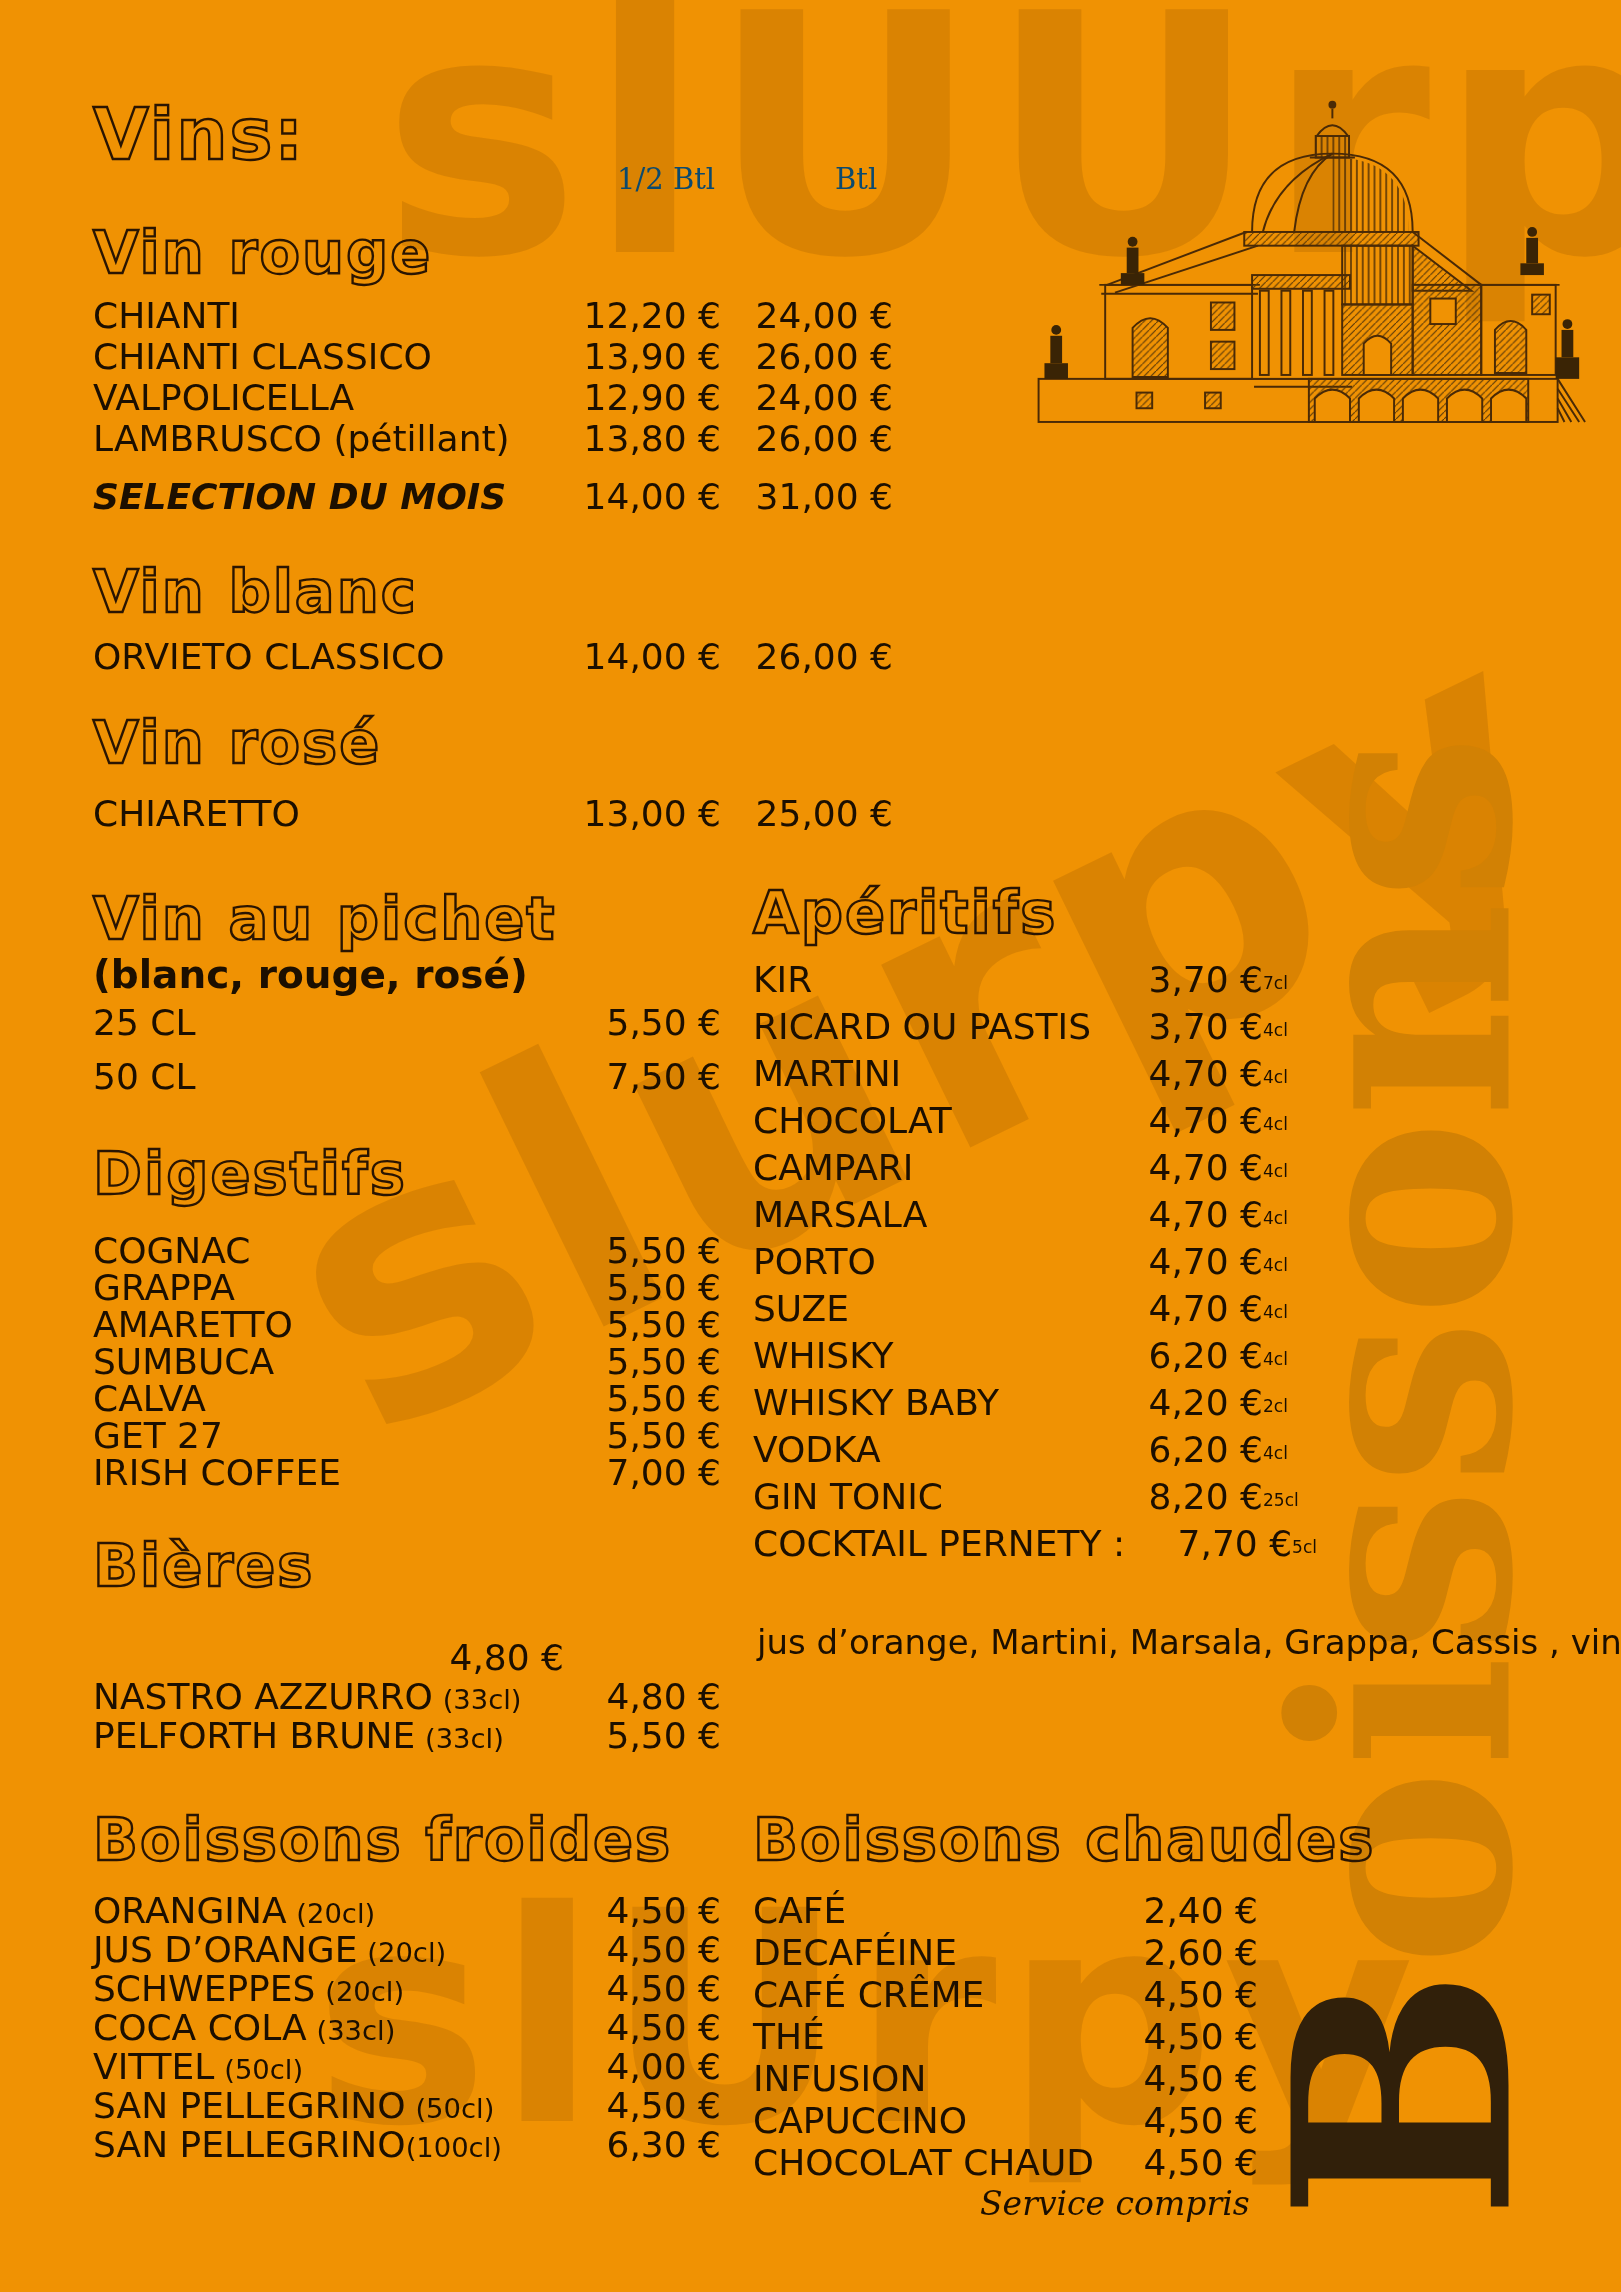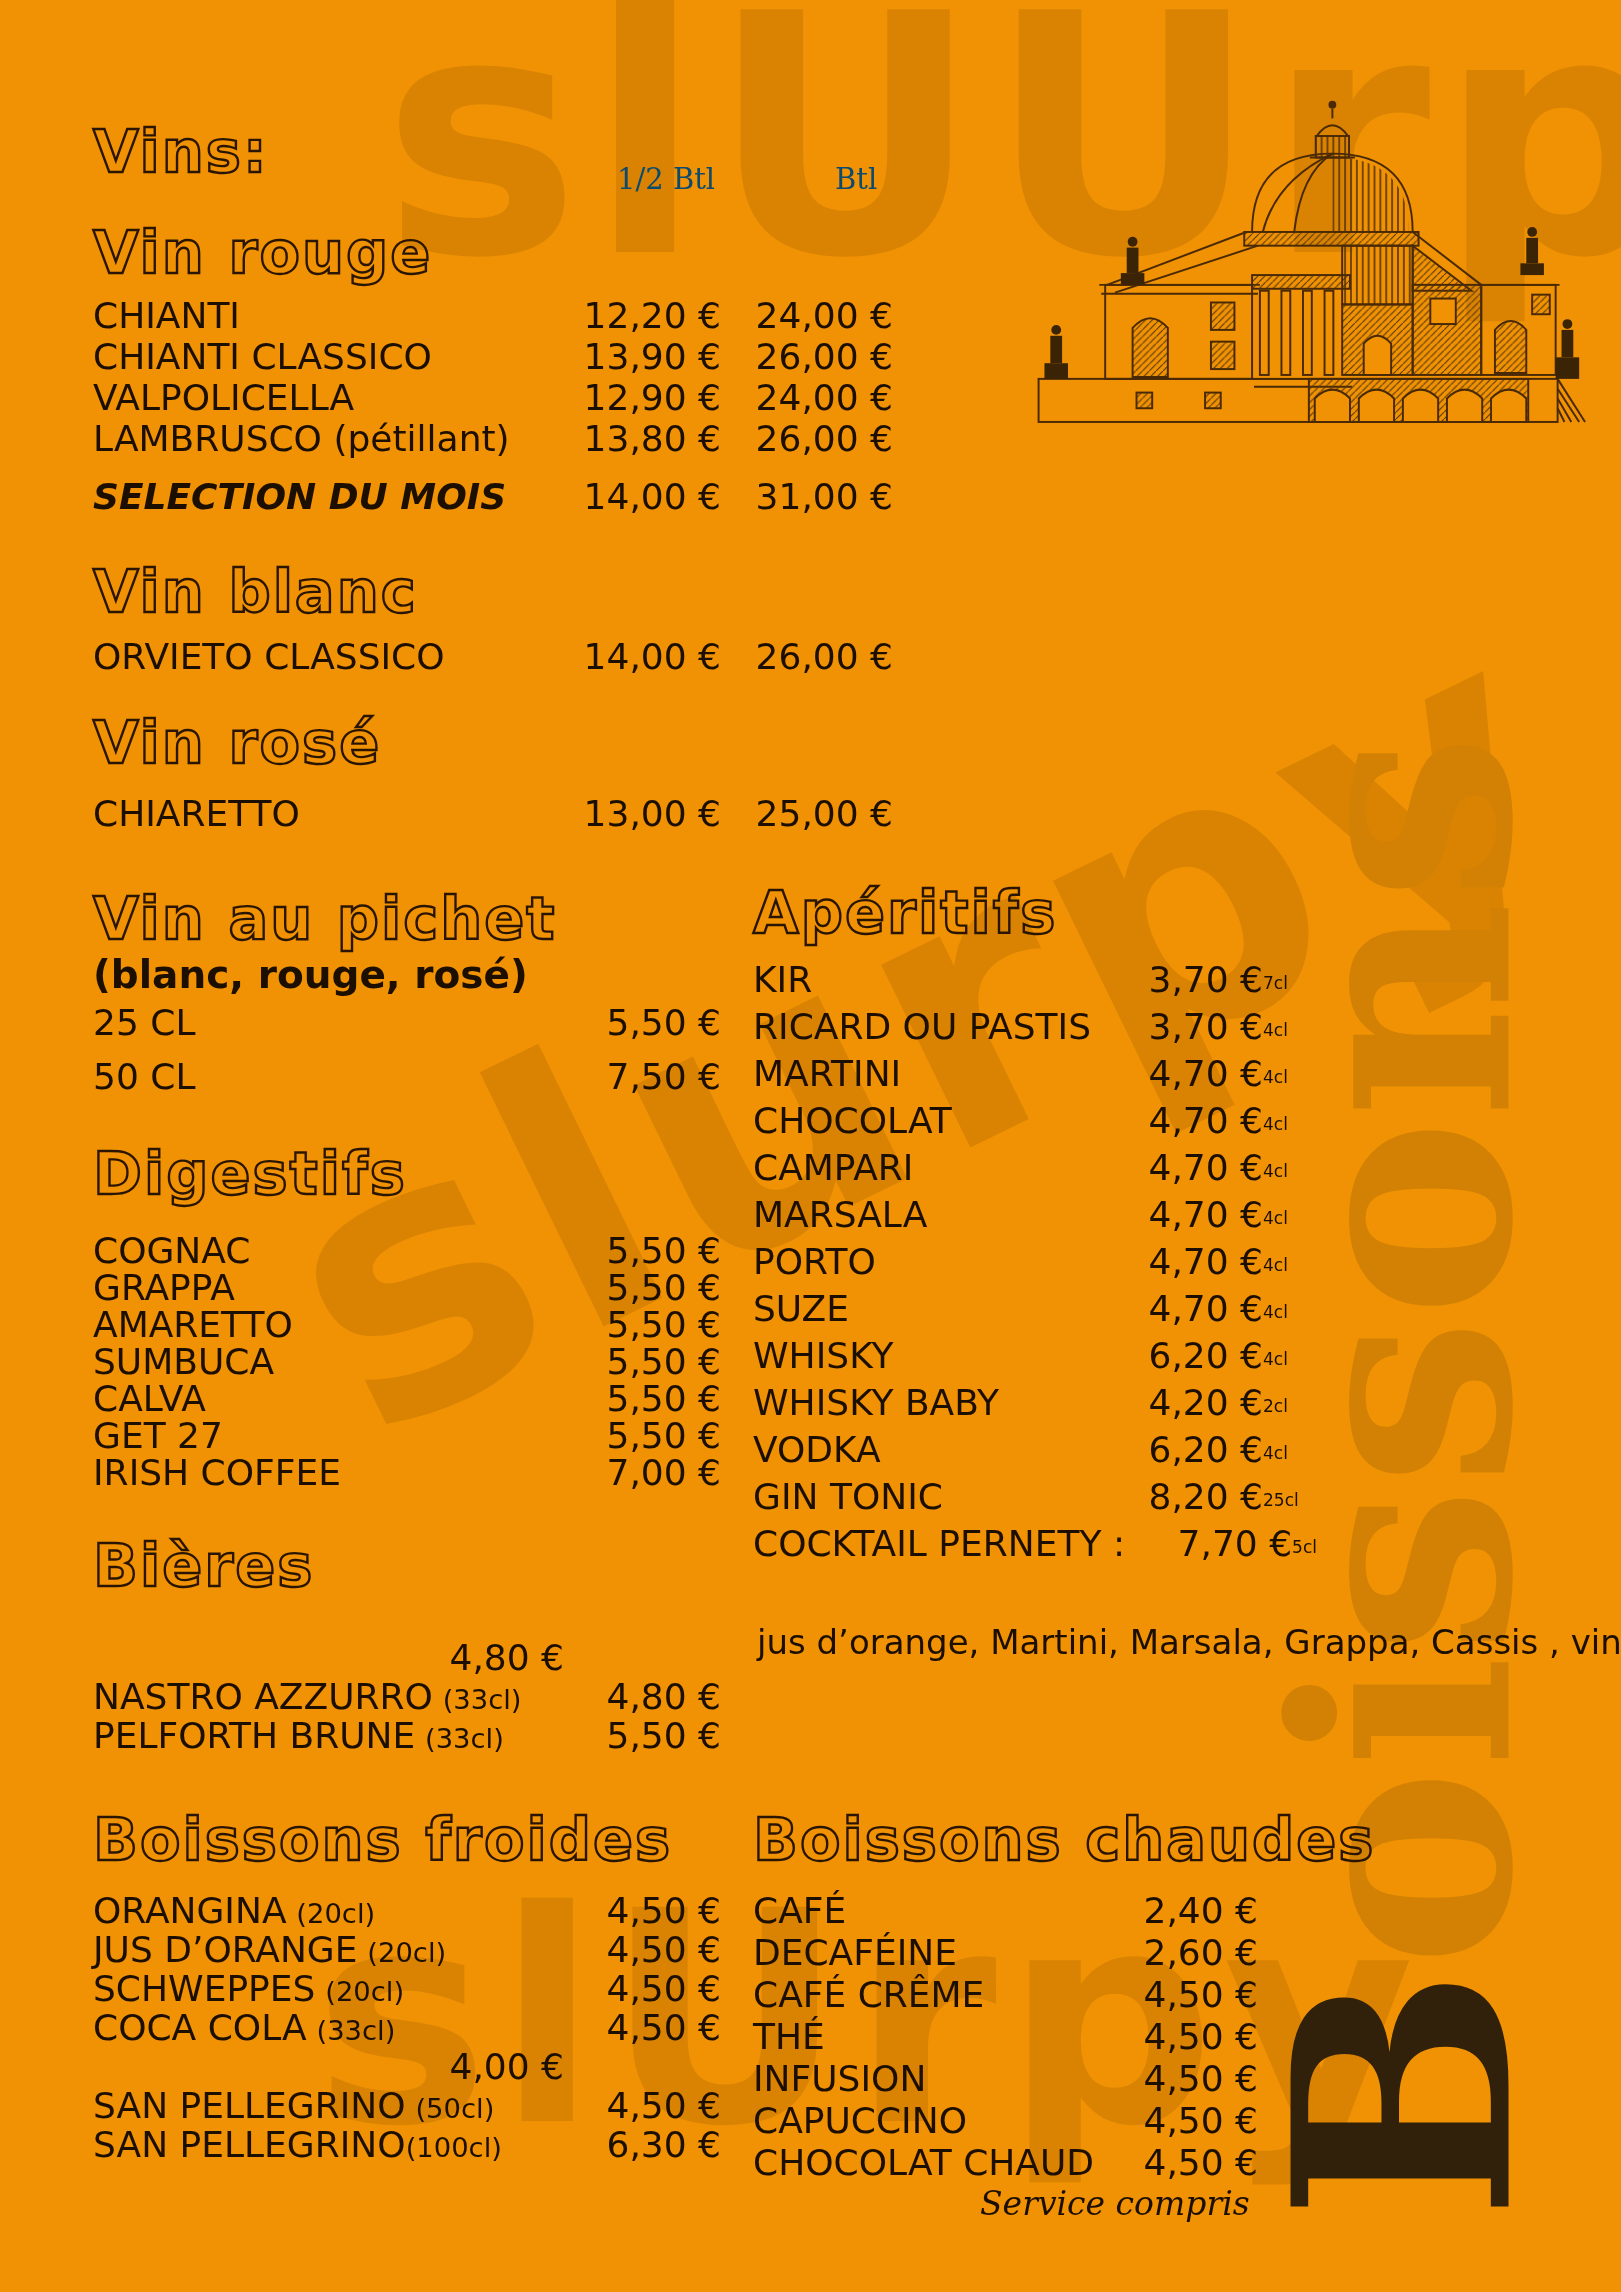--- a/index.html
+++ b/index.html
@@ -36,21 +36,21 @@
   .banner .b1{color:#31200a;}
 
   
   .outline{
     color:transparent;
     -webkit-text-stroke:2.4px #2a1502;
     font-weight:bold;
     white-space:nowrap;
     letter-spacing:2px;
   }
-  .main-title{position:absolute;left:93px;top:98px;font-size:59px;line-height:108px;}
+  .main-title{position:absolute;left:93px;top:80px;font-size:72px;line-height:108px;}
   .sec-head{font-size:59px;line-height:69px;display:block;}
 
   .colhdr{
     position:absolute;
     font-family:"DejaVu Serif","Liberation Serif",serif;
     font-size:29px;color:#0c4a6e;
   }
 
   
   .sec{position:absolute;}
@@ -305,20 +305,21 @@
         </div>
       <div class="item srow" style="height:39px;">
           <span><span>SCHWEPPES</span><span class="sz">(20cl)</span></span>
           <span class="price">4,50 €</span>
         </div>
       <div class="item srow" style="height:39px;">
           <span><span>COCA COLA</span><span class="sz">(33cl)</span></span>
           <span class="price">4,50 €</span>
         </div>
       <div class="item srow" style="height:39px;">
+          <span><span>VITTEL</span><span class="sz">(50cl)</span></span>
           <span class="price">4,00 €</span>
         </div>
       <div class="item srow" style="height:39px;">
           <span><span>SAN PELLEGRINO</span><span class="sz">(50cl)</span></span>
           <span class="price">4,50 €</span>
         </div>
       <div class="item srow" style="height:39px;">
           <span><span>SAN PELLEGRINO</span><span class="sz tight">(100cl)</span></span>
           <span class="price">6,30 €</span>
         </div>

